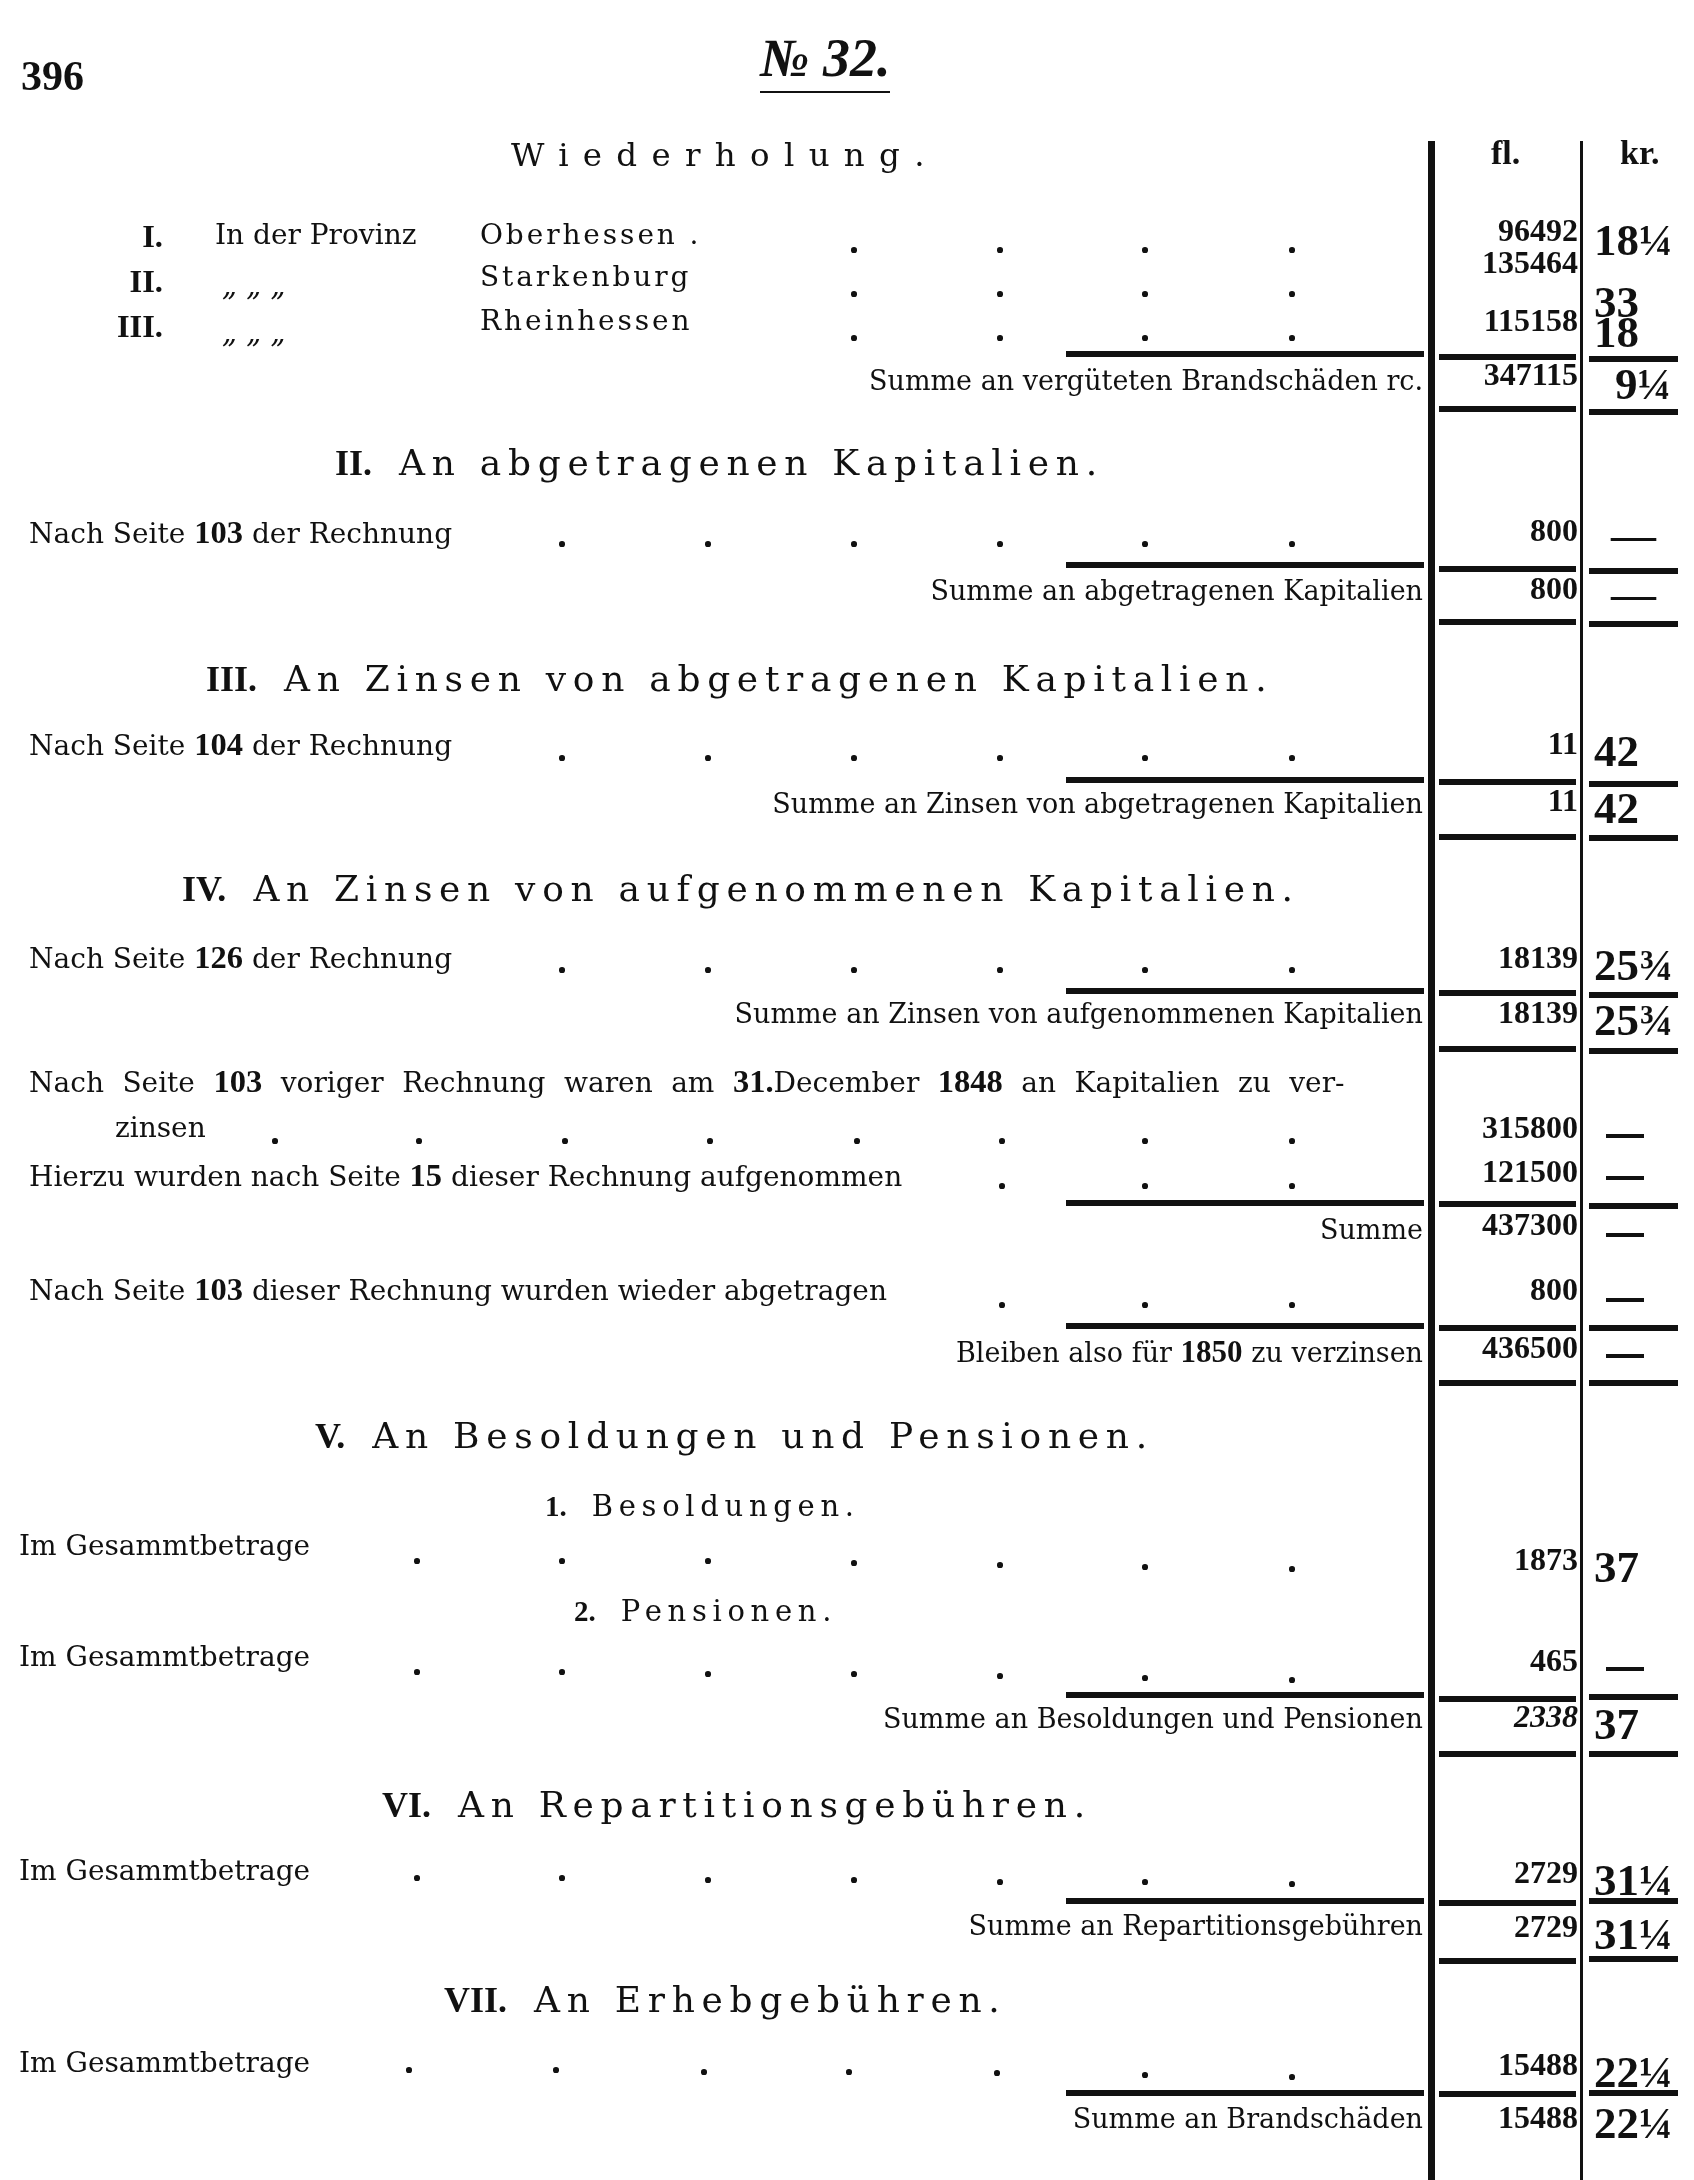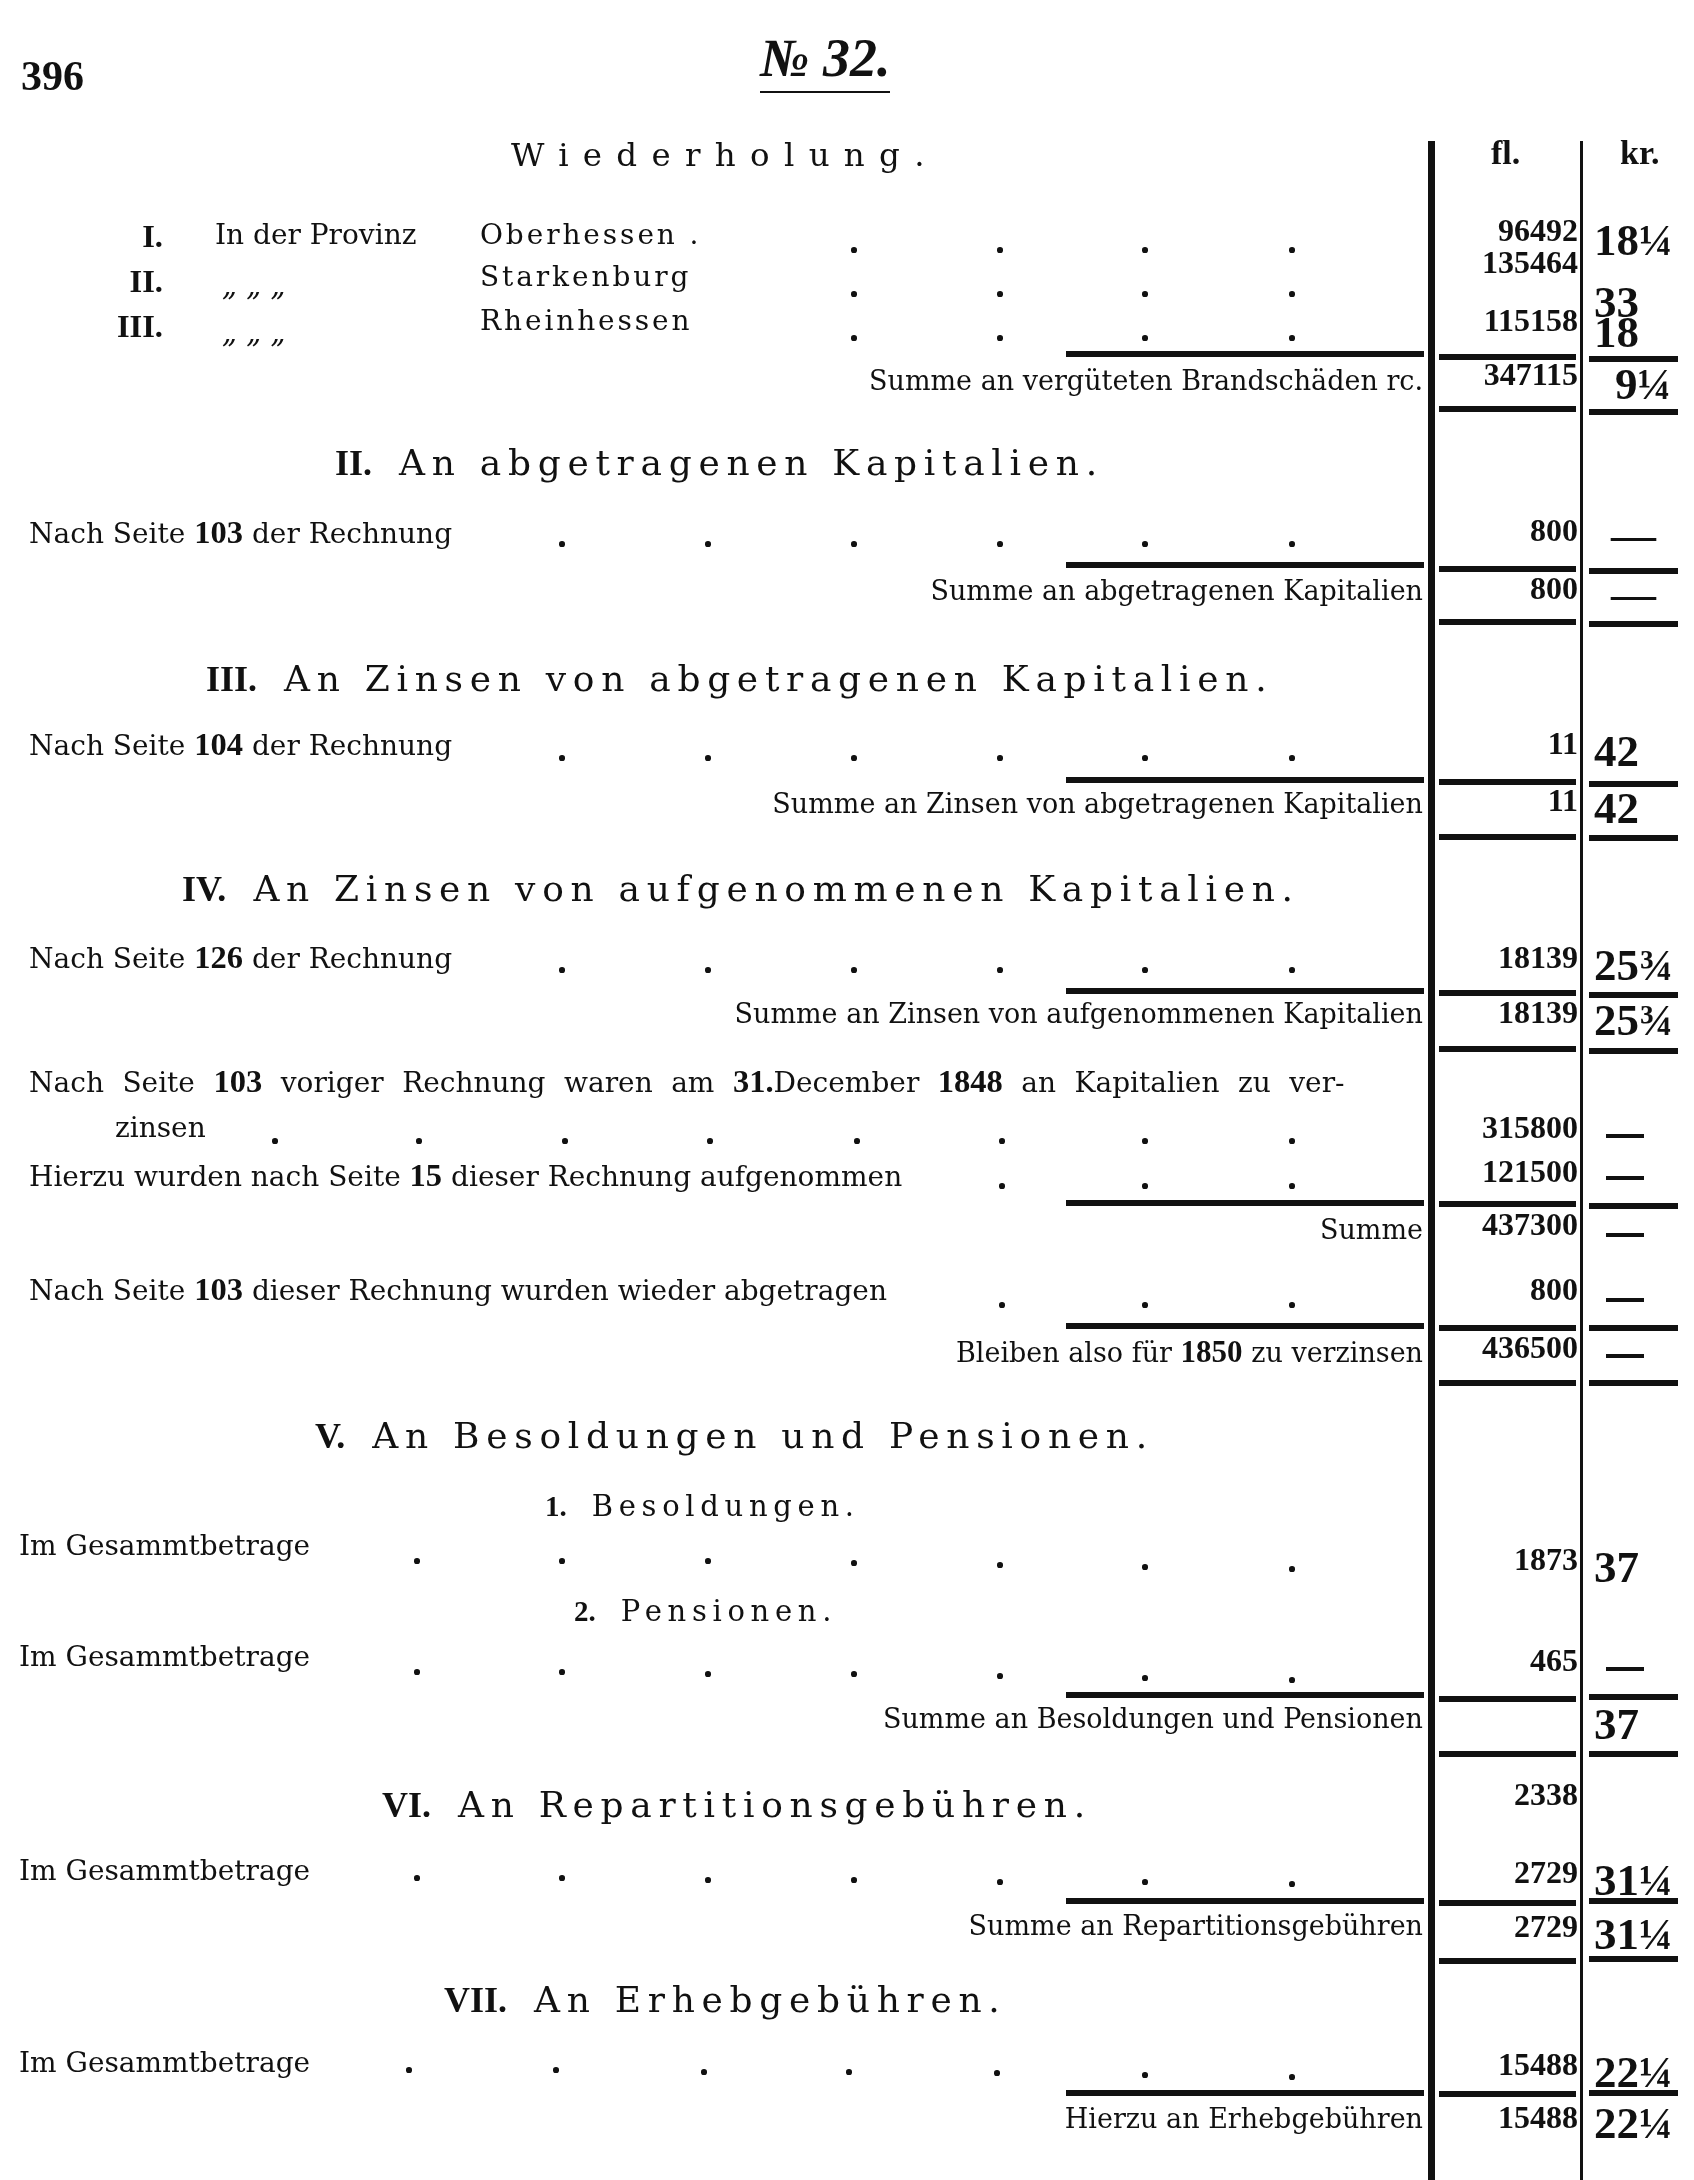--- a/index.html
+++ b/index.html
@@ -233,21 +233,21 @@
 <div class="dot" style="left:851px;top:1671px;"></div>
 <div class="dot" style="left:997px;top:1673px;"></div>
 <div class="dot" style="left:1142px;top:1675px;"></div>
 <div class="dot" style="left:1289px;top:1677px;"></div>
 <div class="fl" style="top:1642px;">465</div>
 <div class="dash" style="top:1667px;"></div>
 <div class="rule l" style="top:1692px;"></div>
 <div class="rule f" style="top:1696px;"></div>
 <div class="rule k" style="top:1694px;"></div>
 <div class="abs sumlabel" style="top:1703px;">Summe an Besoldungen und Pensionen</div>
-<div class="fl" style="top:1776px;">2338</div>
+<div class="fl" style="top:1698px;font-style:italic;">2338</div>
 <div class="kr" style="top:1698px;">37</div>
 <div class="rule f" style="top:1751px;"></div>
 <div class="rule k" style="top:1751px;"></div>
 
 <div class="abs section" style="left:382px;top:1784px;">
   <span class="num">VI.</span><span>An Repartitionsgebühren.</span>
 </div>
 <div class="abs line" style="left:19px;top:1854px;">Im Gesammtbetrage</div>
 <div class="dot" style="left:414px;top:1875px;"></div>
 <div class="dot" style="left:559px;top:1875px;"></div>
@@ -276,16 +276,16 @@
 <div class="dot" style="left:701px;top:2069px;"></div>
 <div class="dot" style="left:846px;top:2069px;"></div>
 <div class="dot" style="left:994px;top:2070px;"></div>
 <div class="dot" style="left:1142px;top:2072px;"></div>
 <div class="dot" style="left:1289px;top:2074px;"></div>
 <div class="fl" style="top:2046px;">15488</div>
 <div class="kr" style="top:2046px;">22¼</div>
 <div class="rule l" style="top:2090px;"></div>
 <div class="rule f" style="top:2091px;"></div>
 <div class="rule k" style="top:2090px;"></div>
-<div class="abs sumlabel" style="top:2103px;">Hierzu an Erhebgebühren</div>
+<div class="abs sumlabel" style="top:2103px;">Summe an Brandschäden</div>
 <div class="fl" style="top:2099px;">15488</div>
 <div class="kr" style="top:2097px;">22¼</div>
 
 
 </body></html>

